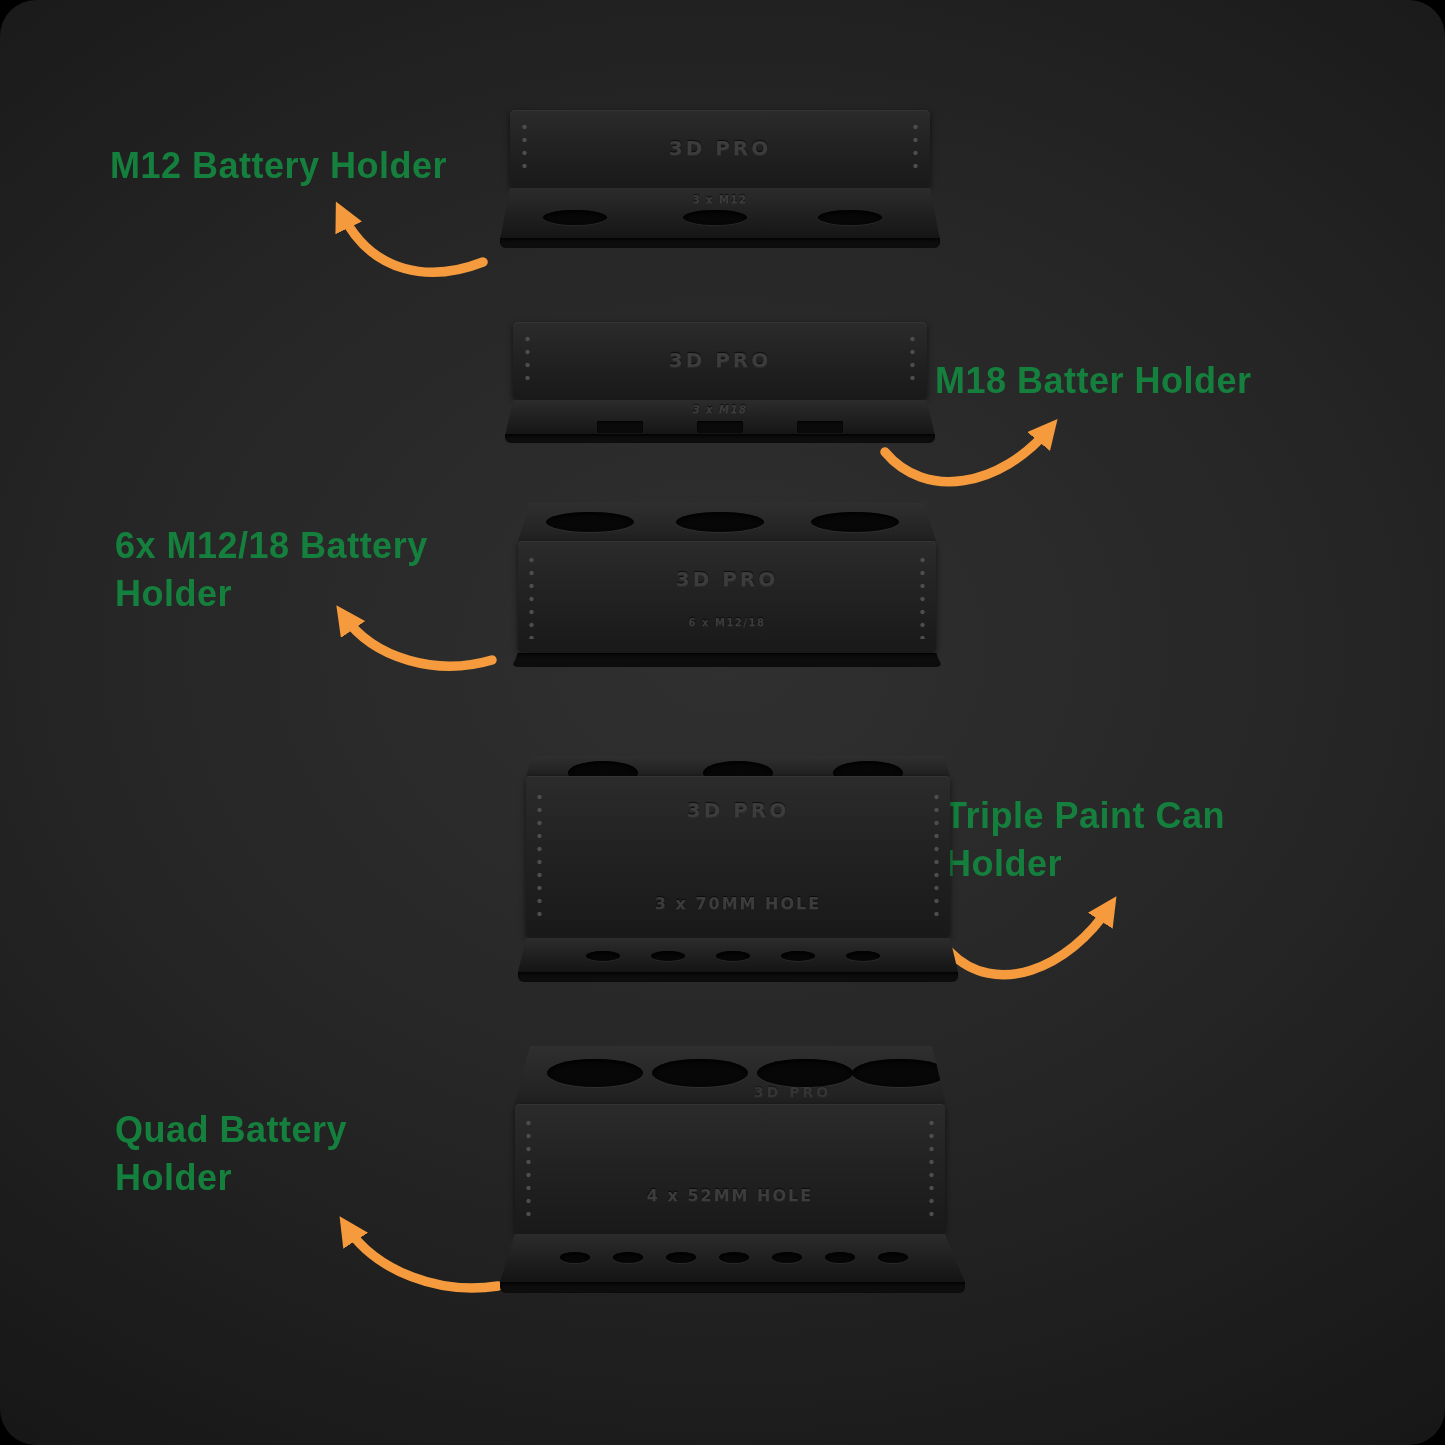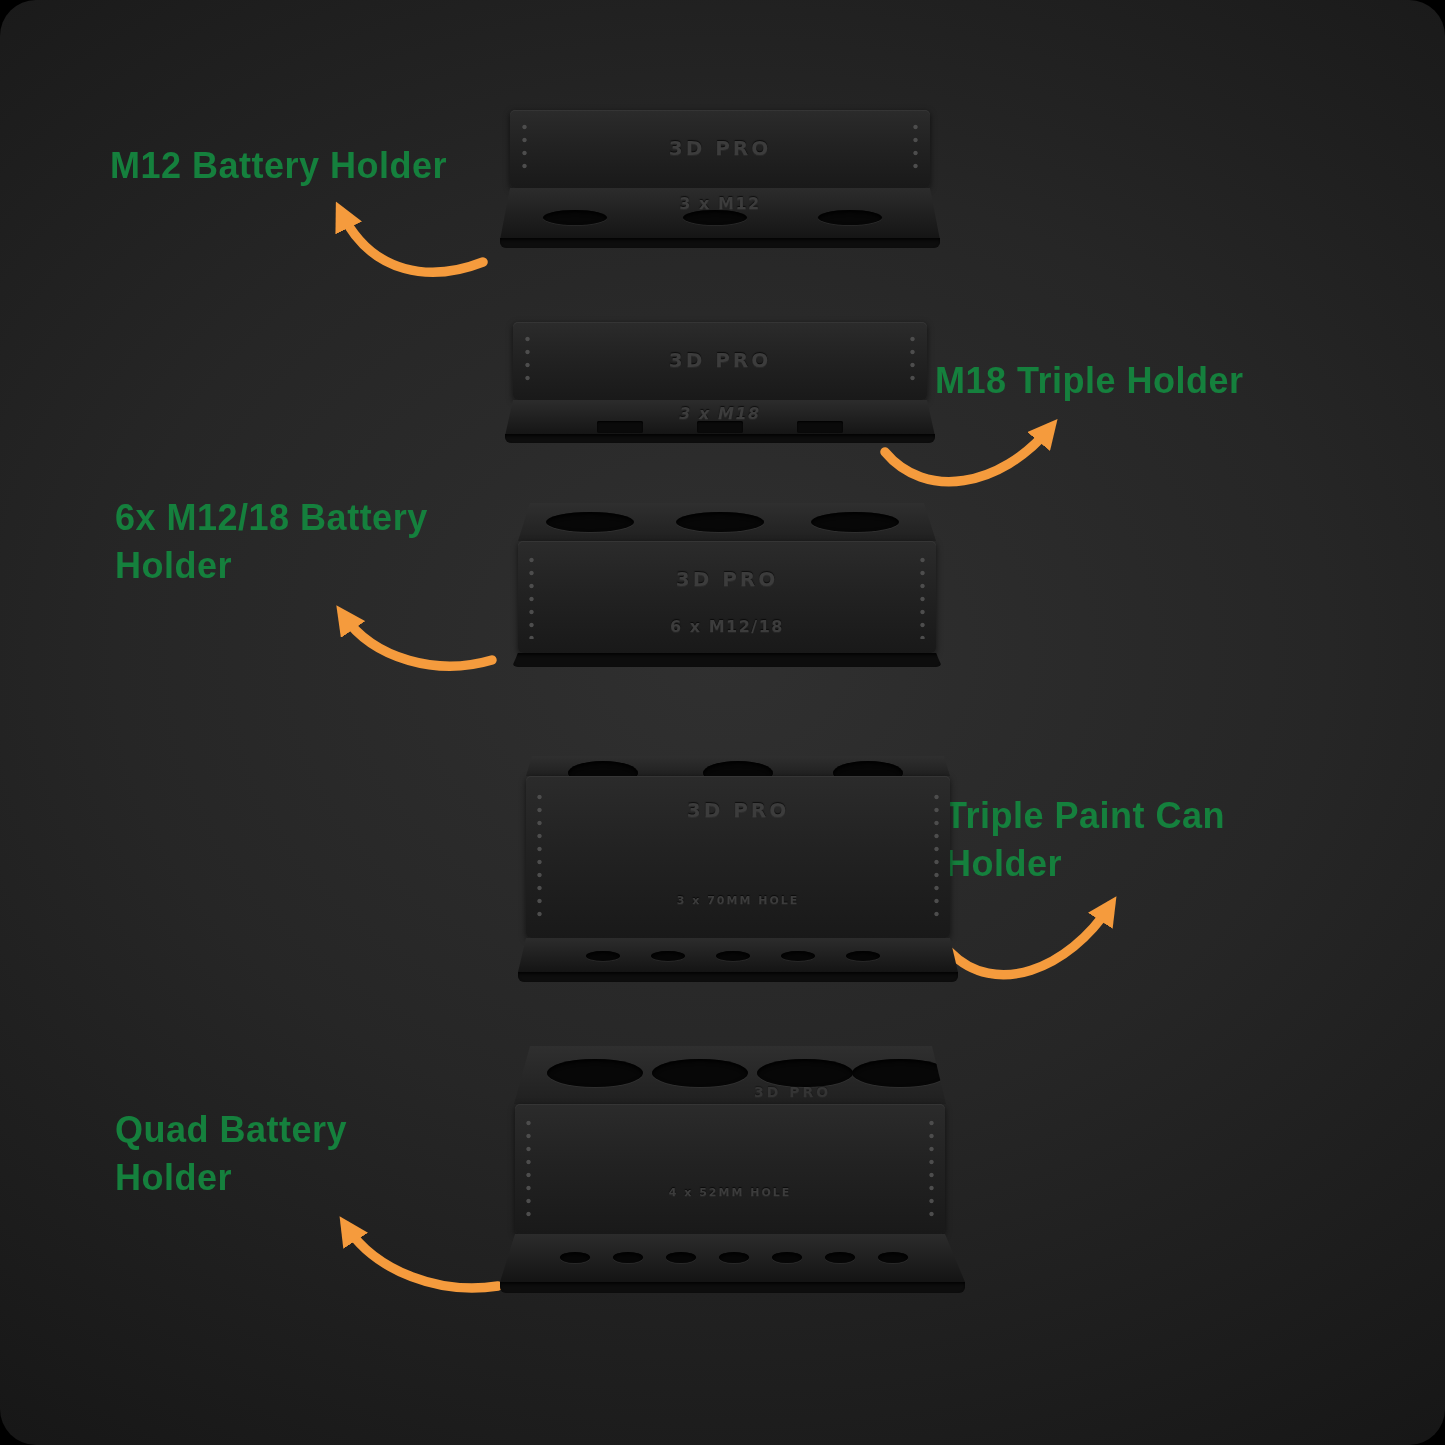--- a/index.html
+++ b/index.html
@@ -18,22 +18,22 @@
       background:linear-gradient(180deg,#2b2b2b 0%,#222 45%,#191919 100%);
       box-shadow:0 2px 6px rgba(0,0,0,.6), inset 0 1px 0 rgba(255,255,255,.05);}
   .topface{position:absolute;background:linear-gradient(180deg,#2f2f2f,#202020);}
   .shelf{position:absolute;background:linear-gradient(180deg,#2c2c2c,#141414);}
   .lip{position:absolute;background:#0d0d0d;border-radius:0 0 6px 6px;
        box-shadow:inset 0 2px 3px rgba(0,0,0,.8);}
   .emboss{position:absolute;left:0;right:0;text-align:center;color:#3c3c3c;
           font-family:"DejaVu Sans",sans-serif;font-weight:700;letter-spacing:3px;
           text-shadow:0 1px 1px rgba(255,255,255,.05),0 -1px 1px rgba(0,0,0,.65);}
   .emboss.brand{font-size:20px;}
-  .emboss.small{font-size:16px;letter-spacing:1.5px;}
-  .emboss.med{font-size:11px;letter-spacing:2px;}
+  .emboss.small{font-size:10px;letter-spacing:1.5px;}
+  .emboss.med{font-size:16px;letter-spacing:2px;}
   .emboss.faint{color:#444;opacity:.55;font-size:14px;}
   .hole{position:absolute;background:#070707;border-radius:50%;
         box-shadow:inset 0 2px 4px #000, 0 1px 0 rgba(255,255,255,.05);}
   .notch{position:absolute;background:#0a0a0a;border-radius:2px;
          box-shadow:inset 0 1px 2px #000;}
   .screws{position:absolute;width:9px;background-repeat:repeat-y;
       background-image:radial-gradient(circle at 4.5px 5px, #4d4d4d 1.7px, rgba(0,0,0,0) 2.6px);
       background-size:9px 13px;}
 </style>
 </head>
@@ -49,22 +49,22 @@
       </marker>
     </defs>
     <path class="curve" d="M 483 262 C 432 282, 372 276, 341 212" marker-end="url(#ah)" stroke="#F59B3D"></path>
     <path class="curve" d="M 885 452 C 925 500, 1000 488, 1050 428" marker-end="url(#ah)" stroke="#F59B3D"></path>
     <path class="curve" d="M 492 660 C 438 676, 374 660, 343 615" marker-end="url(#ah)" stroke="#F59B3D"></path>
     <path class="curve" d="M 950 952 C 995 998, 1068 970, 1110 906" marker-end="url(#ah)" stroke="#F59B3D"></path>
     <path class="curve" d="M 498 1286 C 440 1295, 376 1272, 346 1226" marker-end="url(#ah)" stroke="#F59B3D"></path>
   </svg>
 
   <div class="label" style="left:110px;top:142px;width:410px;">M12 Battery Holder</div>
-  <div class="label" style="left:935px;top:357px;width:400px;">M18 Triple Holder</div>
-  <div class="label" style="left:115px;top:494px;width:410px;">6x M12/18 Battery
+  <div class="label" style="left:935px;top:357px;width:400px;">M18 Batter Holder</div>
+  <div class="label" style="left:115px;top:522px;width:410px;">6x M12/18 Battery
 Holder</div>
   <div class="label" style="left:945px;top:792px;width:390px;">Triple Paint Can
 Holder</div>
   <div class="label" style="left:115px;top:1106px;width:390px;">Quad Battery
 Holder</div>
 
   <div class="product" style="left:500px;top:105px;width:440px;height:150px;">
     <div class="plate" style="left:10px;top:5px;width:420px;height:78px;">
       <div class="screws" style="left:10px;top:12px;height:54px;"></div>
       <div class="screws" style="right:10px;top:12px;height:54px;"></div>

